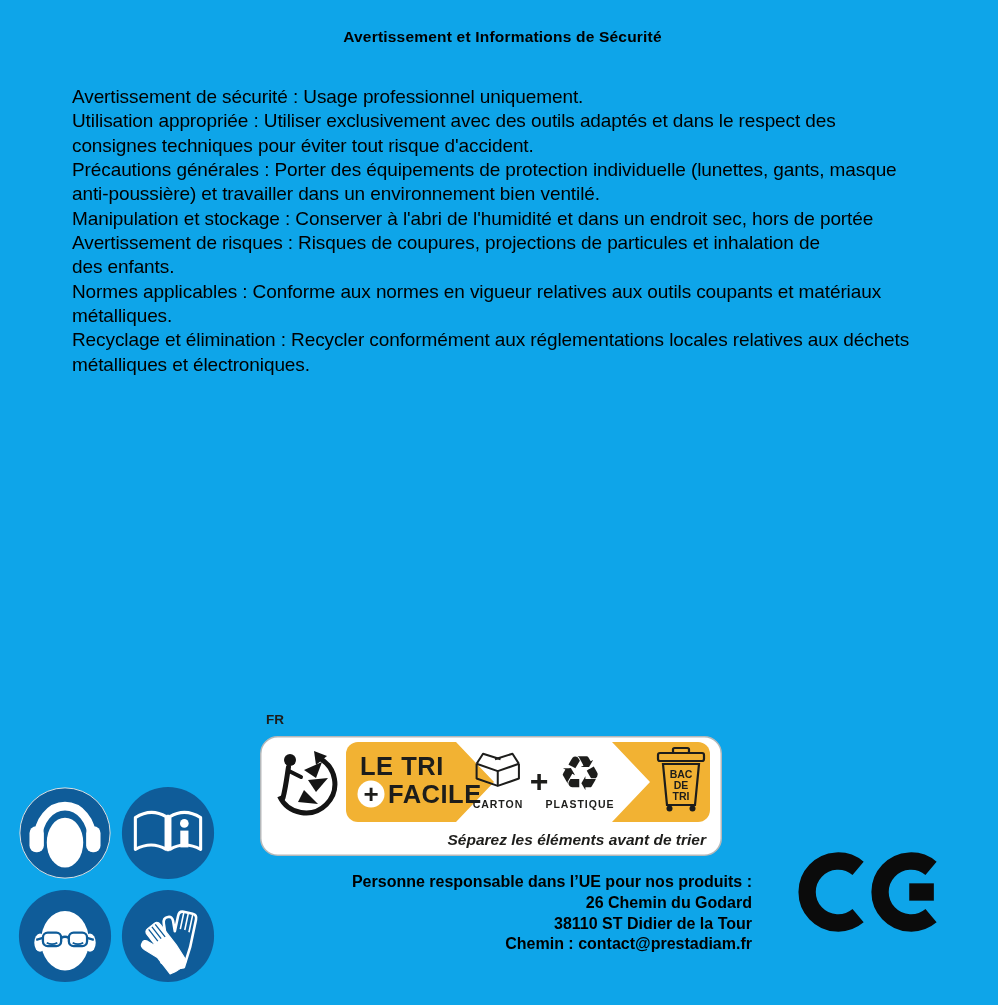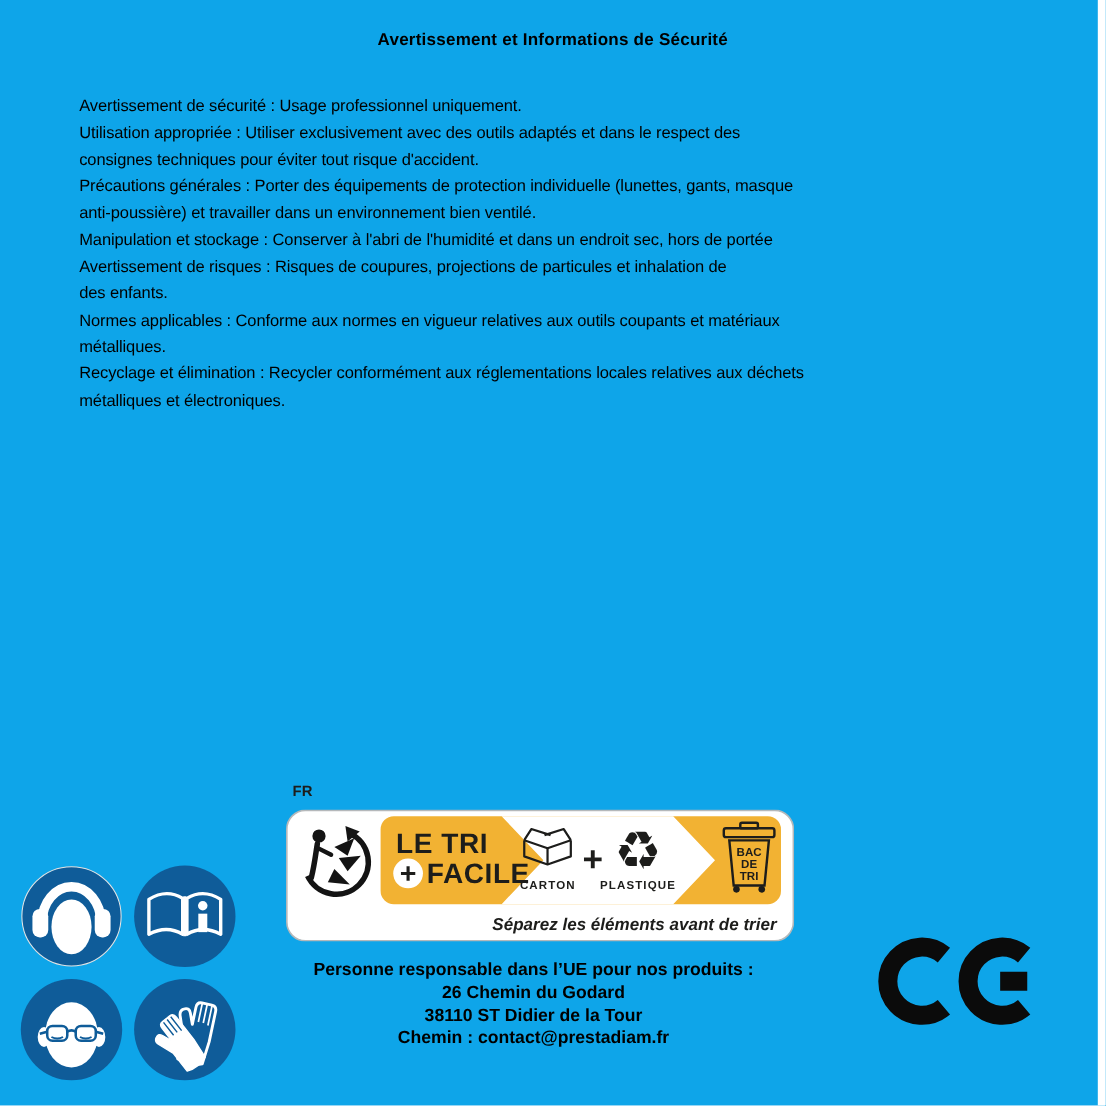--- a/index.html
+++ b/index.html
@@ -2,33 +2,33 @@
 <html><head>
 <meta charset="utf-8">
 <style>
   html,body{margin:0;padding:0;background:#fff;}
   #canvas{position:relative;width:998px;height:1005px;background:#0ea5e9;
           font-family:"Liberation Sans",sans-serif;color:#000;overflow:hidden;}
 
   .title{position:absolute;top:28px;left:0;width:1005px;text-align:center;
          font-size:15.5px;font-weight:bold;letter-spacing:.2px;}
 
-  .body-text{position:absolute;top:85px;left:72px;font-size:15px;
+  .body-text{position:absolute;top:85px;left:72px;font-size:19px;
              line-height:24.35px;letter-spacing:-0.1px;}
   .body-line{white-space:nowrap;}
 
   .fr-label{position:absolute;left:266px;top:712px;font-size:13.5px;font-weight:bold;color:#1d1d1b;}
 
   .banner-wrap{position:absolute;left:260px;top:736px;width:462px;height:120px;}
 
   .picto-grid{position:absolute;left:17px;top:785px;display:grid;
               grid-template-columns:96px 96px;grid-gap:7px;}
   .picto{display:block;width:96px;height:96px;}
 
-  .responsible{position:absolute;left:234px;top:872px;width:502px;text-align:center;
+  .responsible{position:absolute;left:250px;top:872px;width:502px;text-align:right;
                font-weight:bold;font-size:16px;line-height:20.8px;}
   .resp-line{white-space:nowrap;}
 
   .ce-wrap{position:absolute;left:798px;top:850px;}
 
   svg text{font-family:"Liberation Sans",sans-serif;}
   .recycle-glyph{font-family:"DejaVu Sans",sans-serif;}
 </style>
 </head>
 <body>

